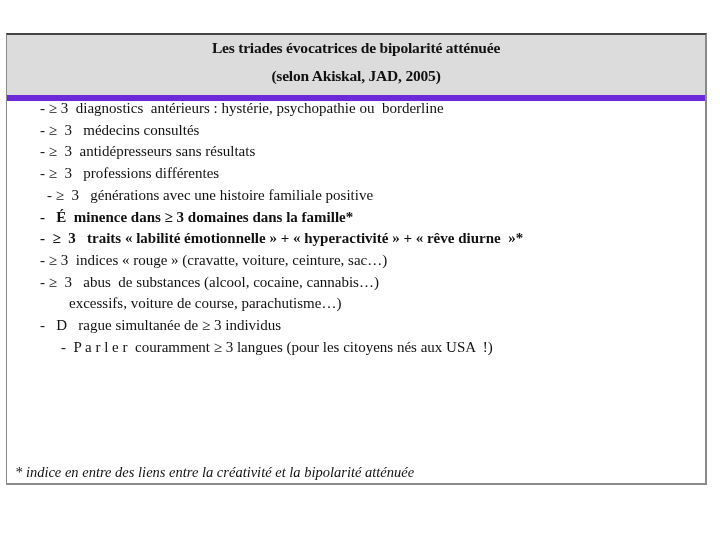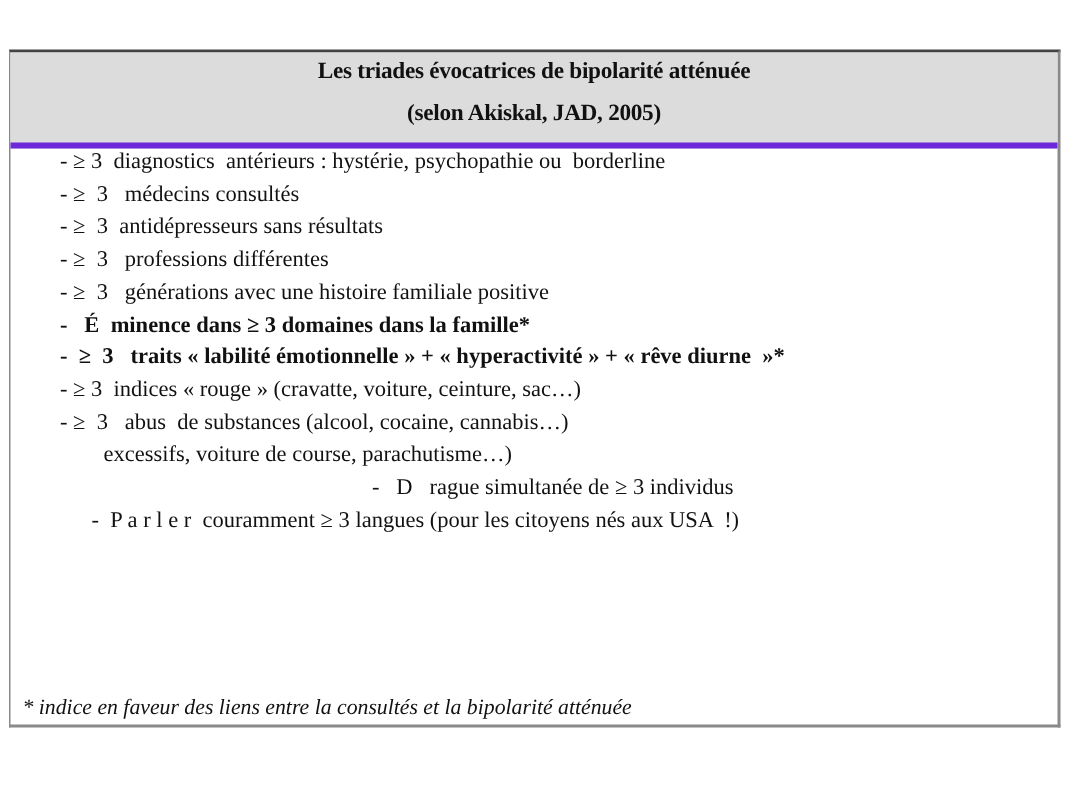--- a/index.html
+++ b/index.html
@@ -27,21 +27,21 @@
       border-top: 2px solid #444444;
       box-sizing: border-box;
     }
     .header {
       position: absolute;
       left: 0;
       top: 0;
       right: 0;
       height: 60px;
       background: #dcdcdc;
-      border-bottom: 4px solid #6d28d9;
+      border-bottom: 6px solid #6d28d9;
       text-align: center;
     }
     .header .title {
       position: absolute;
       left: 0; right: 0;
       top: 3px;
       font-weight: bold;
       font-size: 15.5px;
       line-height: 20px;
       letter-spacing: -0.2px;
@@ -99,26 +99,26 @@
   <div class="header">
     <div class="title">Les triades évocatrices de bipolarité atténuée</div>
     <div class="subtitle">(selon Akiskal, JAD, 2005)</div>
   </div>
 
   <ul class="list">
     <li style="white-space: pre;">- ≥ 3  diagnostics  antérieurs : hystérie, psychopathie ou  borderline</li>
     <li style="white-space: pre;">- ≥  3   médecins consultés</li>
     <li style="white-space: pre;">- ≥  3  antidépresseurs sans résultats</li>
     <li style="white-space: pre;">- ≥  3   professions différentes</li>
-    <li style="white-space: pre;">- ≥  3   générations avec une histoire familiale positive</li>
+    <li style="white-space: pre; margin-left: 7px;">- ≥  3   générations avec une histoire familiale positive</li>
     <li class="bold" style="white-space: pre;">-   É  minence dans ≥ 3 domaines dans la famille*</li>
     <li class="bold" style="white-space: pre;">-  ≥  3   traits « labilité émotionnelle » + « hyperactivité » + « rêve diurne  »*</li>
     <li style="white-space: pre;">- ≥ 3  indices « rouge » (cravatte, voiture, ceinture, sac…)</li>
     <li style="white-space: pre;">- ≥  3   abus  de substances (alcool, cocaine, cannabis…)</li>
     <li class="wrap" style="white-space: normal;">
       <span class="cont" style="white-space: pre;">excessifs, voiture de course, parachutisme…)</span>
     </li>
-    <li style="white-space: pre; text-align: center;">-   D   rague simultanée de ≥ 3 individus</li>
+    <li style="white-space: pre;">-   D   rague simultanée de ≥ 3 individus</li>
     <li style="white-space: pre; margin-left: 21px;">-  P a r l e r  couramment ≥ 3 langues (pour les citoyens nés aux USA  !)</li>
   </ul>
 
-  <div class="footnote">* indice en faveur des liens entre la consultés et la bipolarité atténuée</div>
+  <div class="footnote">* indice en entre des liens entre la créativité et la bipolarité atténuée</div>
 </div>
 
 </body></html>

